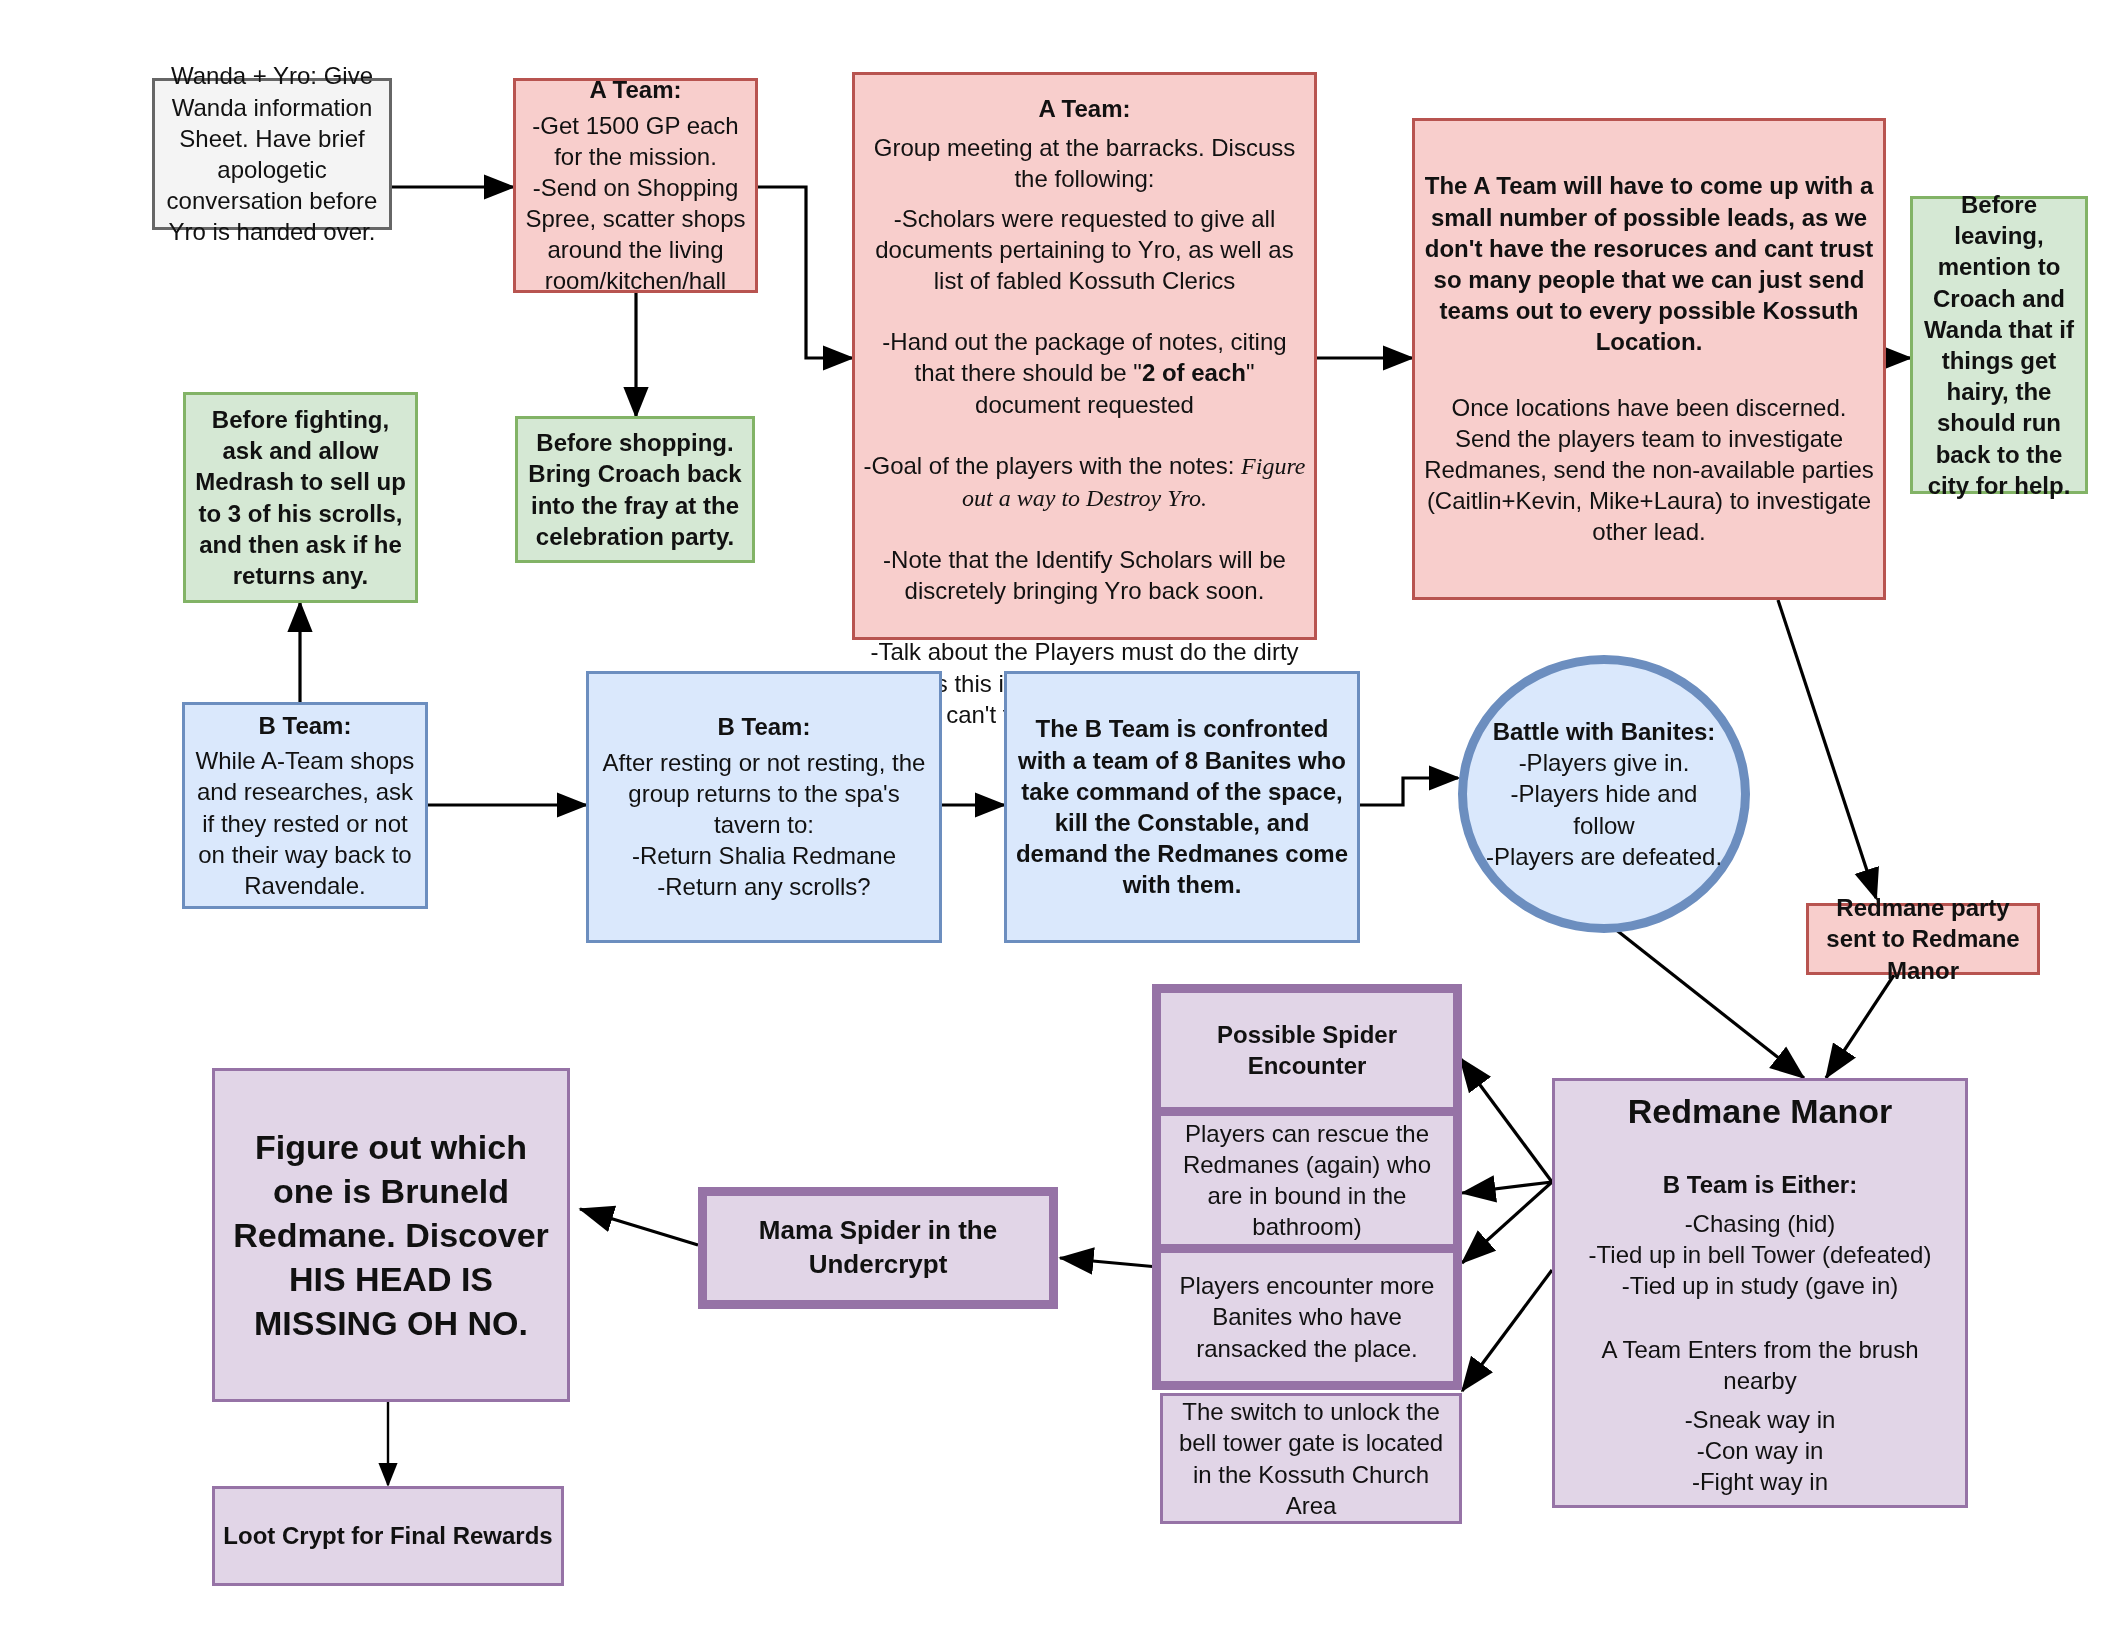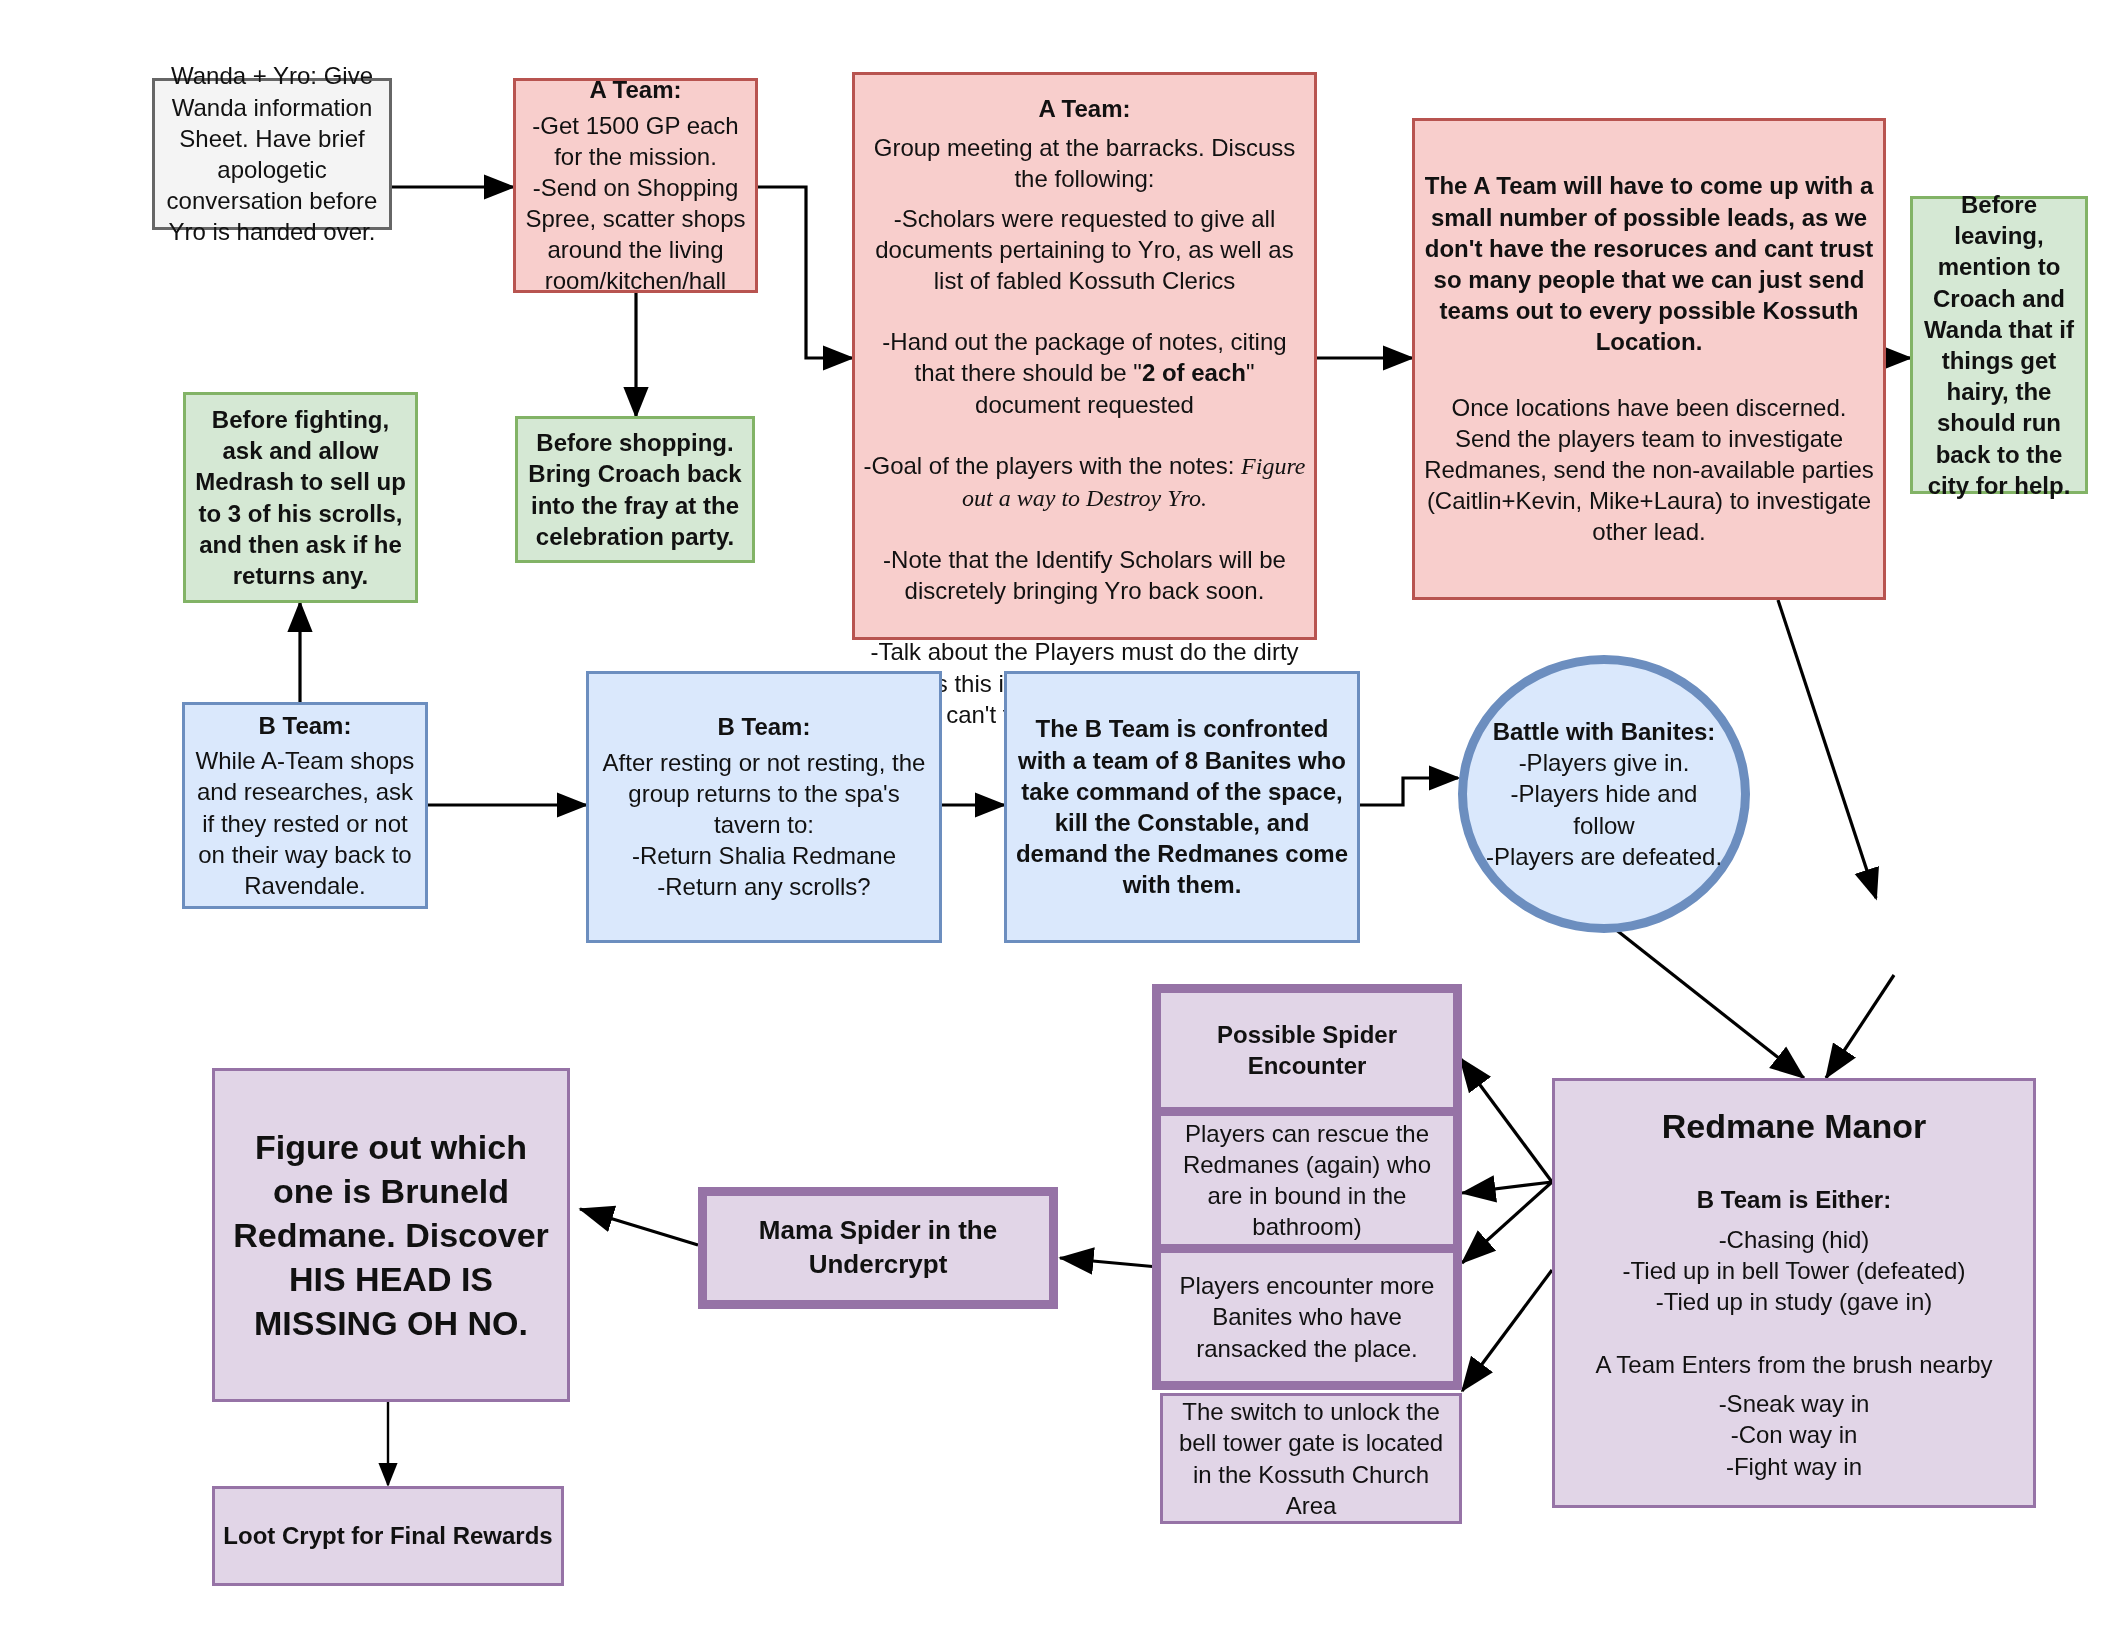--- a/index.html
+++ b/index.html
@@ -143,22 +143,25 @@
     <span class="txt">The B Team is confronted with a team of 8 Banites who take command of the space, kill the Constable, and demand the Redmanes come with them.</span>
   </div>
 
   <div class="node blue ellipse fs24" style="left:1458px;top:655px;width:292px;height:278px;flex-direction:column;">
     <span class="txt b" style="padding:0 18px;">Battle with Banites:</span>
     <span class="txt" style="padding:0 14px;">-Players give in.
 -Players hide and follow
 -Players are defeated.</span>
   </div>
 
+  <div class="node red b fs24" style="left:1806px;top:903px;width:234px;height:72px;">
+    <span class="txt">Redmane party sent to Redmane Manor</span>
+  </div>
 
-  <div class="node purple" style="left:1552px;top:1078px;width:484px;height:430px;flex-direction:column;justify-content:center;">
+  <div class="node purple" style="left:1552px;top:1078px;width:416px;height:430px;flex-direction:column;justify-content:center;">
     <span class="txt b fs34">Redmane Manor</span>
     <span class="txt b fs24" style="margin-top:28px;">B Team is Either:</span>
     <span class="txt fs24">-Chasing (hid)
 -Tied up in bell Tower (defeated)
 -Tied up in study (gave in)</span>
     <span class="txt fs24" style="margin-top:24px;">A Team Enters from the brush nearby</span>
     <span class="txt fs24">-Sneak way in
 -Con way in
 -Fight way in</span>
   </div>

